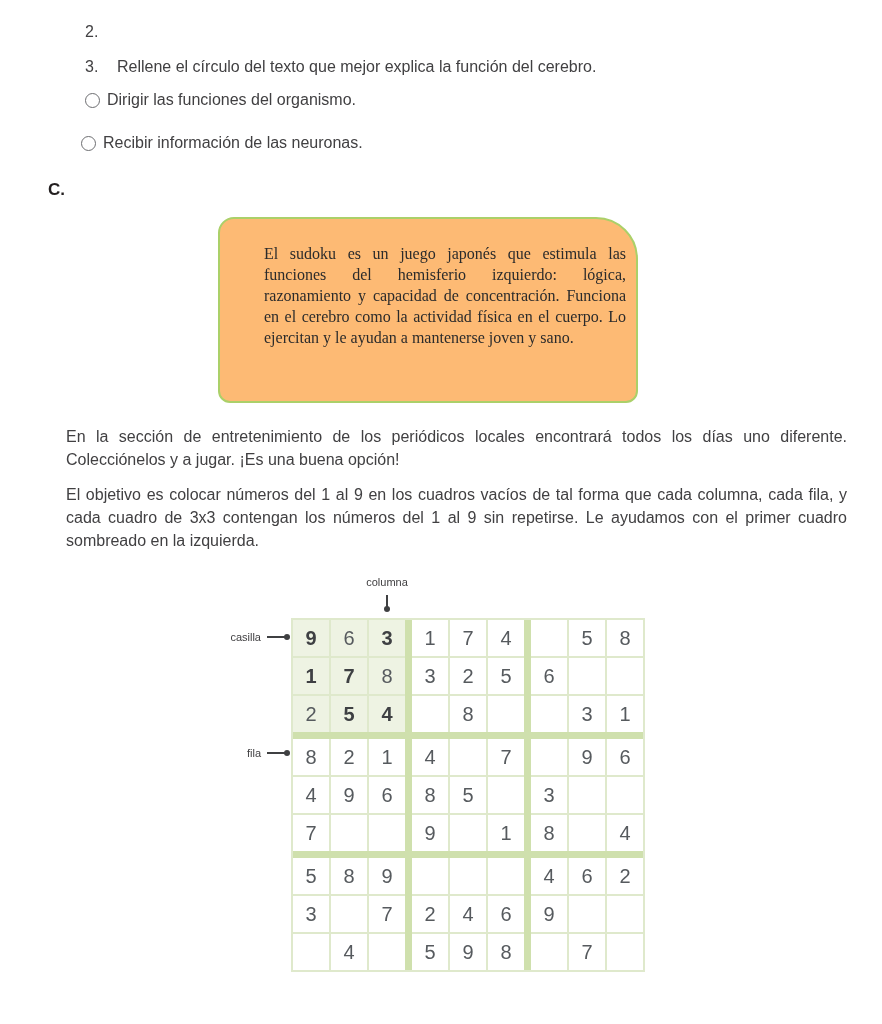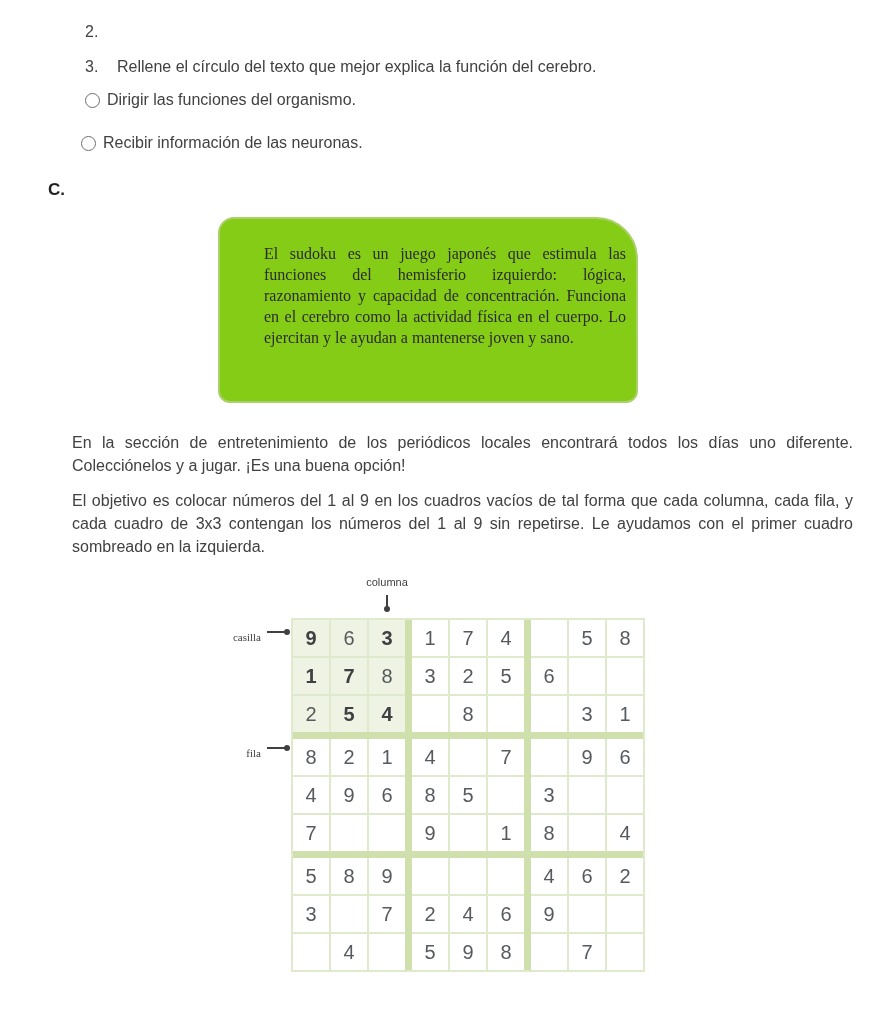--- a/index.html
+++ b/index.html
@@ -24,42 +24,42 @@
     width:15px;height:15px;border:1.6px solid #6d6e71;border-radius:50%;
     background:#fff;margin-right:7px;flex:0 0 15px;box-sizing:border-box;
   }
 
   
   #sectionC{left:48px;top:180px;font-size:17px;font-weight:700;color:#231f20;}
 
   
   #callout{
     left:218px;top:217px;width:420px;height:186px;box-sizing:border-box;
-    border:2px solid #abd069;border-radius:16px 42px 12px 12px;background:#84cc16;
+    border:2px solid #abd069;border-radius:16px 42px 12px 12px;background:#fdba74;
   }
   #callout p{
     margin:0;padding:24px 10px 0 44px;
     font-family:"Liberation Serif", serif;font-size:16px;line-height:21px;
     color:#2b2b2b;text-align:justify;
   }
 
   
-  .para{font-size:16px;line-height:23px;color:#414042;text-align:justify;width:781px;left:66px;margin:6px;}
+  .para{font-size:16px;line-height:23px;color:#414042;text-align:justify;width:781px;left:66px;margin:0;}
   #para1{top:425px;}
   #para2{top:483px;}
 
   
   .small-label{font-size:11px;color:#414042;}
   #lbl-columna{left:387px;top:576px;transform:translateX(-50%);}
   #col-arrow{left:386px;top:595px;width:2px;height:13px;background:#3f4042;}
   #col-arrow::after{
     content:'';position:absolute;left:-2px;bottom:-4px;width:6px;height:6px;
     border-radius:50%;background:#3f4042;
   }
-  .side-label{display:flex;align-items:flex-start;justify-content:flex-end;font-family:Liberation Serif, serif;}
+  .side-label{display:flex;align-items:center;justify-content:flex-end;}
   #lbl-casilla{left:200px;top:631px;width:87px;}
   #lbl-fila{left:200px;top:747px;width:87px;}
   .h-arrow{width:20px;height:2px;background:#3f4042;margin-left:6px;position:relative;flex:0 0 20px;}
   .h-arrow::after{
     content:'';position:absolute;right:-3px;top:-2px;width:6px;height:6px;
     border-radius:50%;background:#3f4042;
   }
 
   
   #sudoku{

